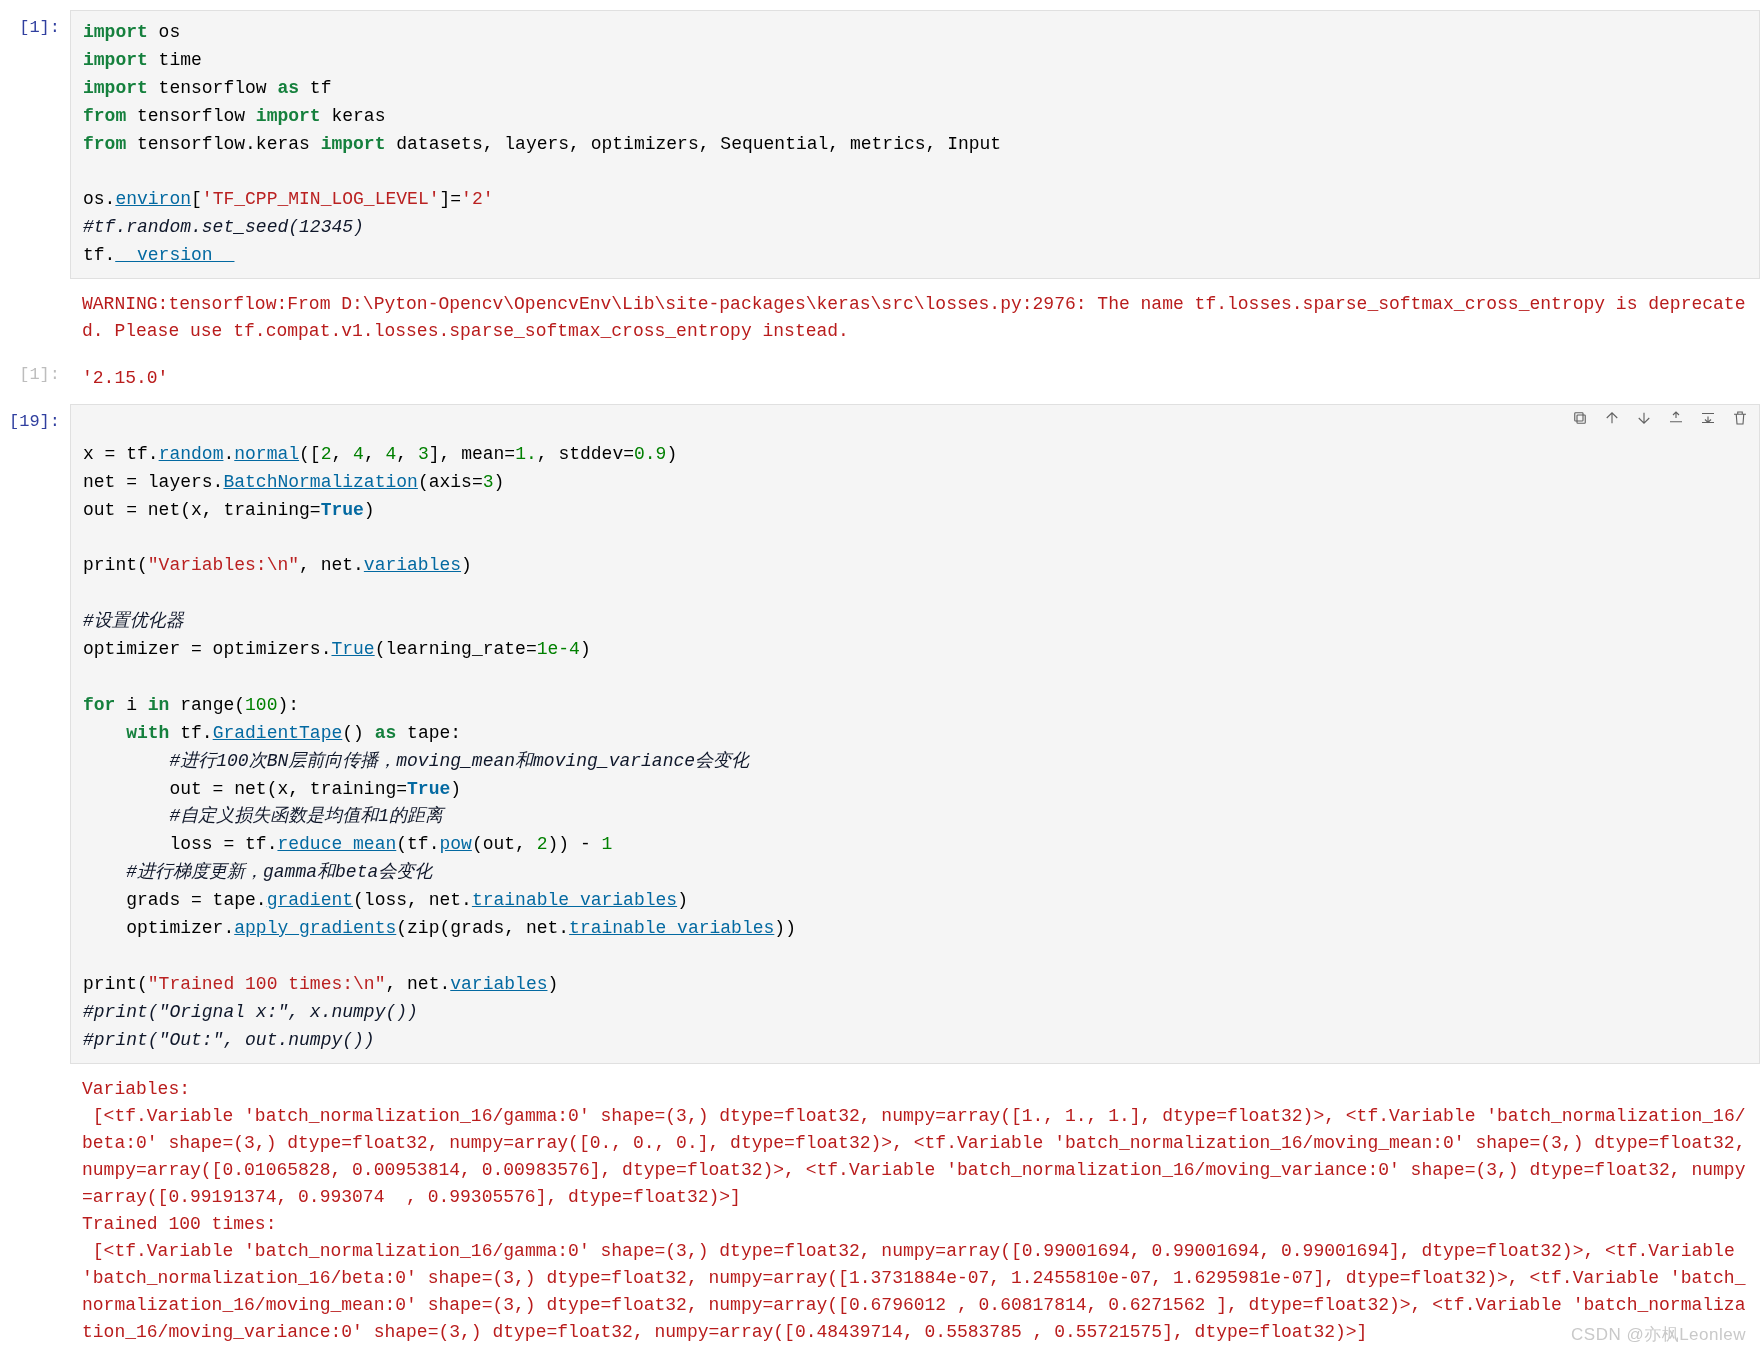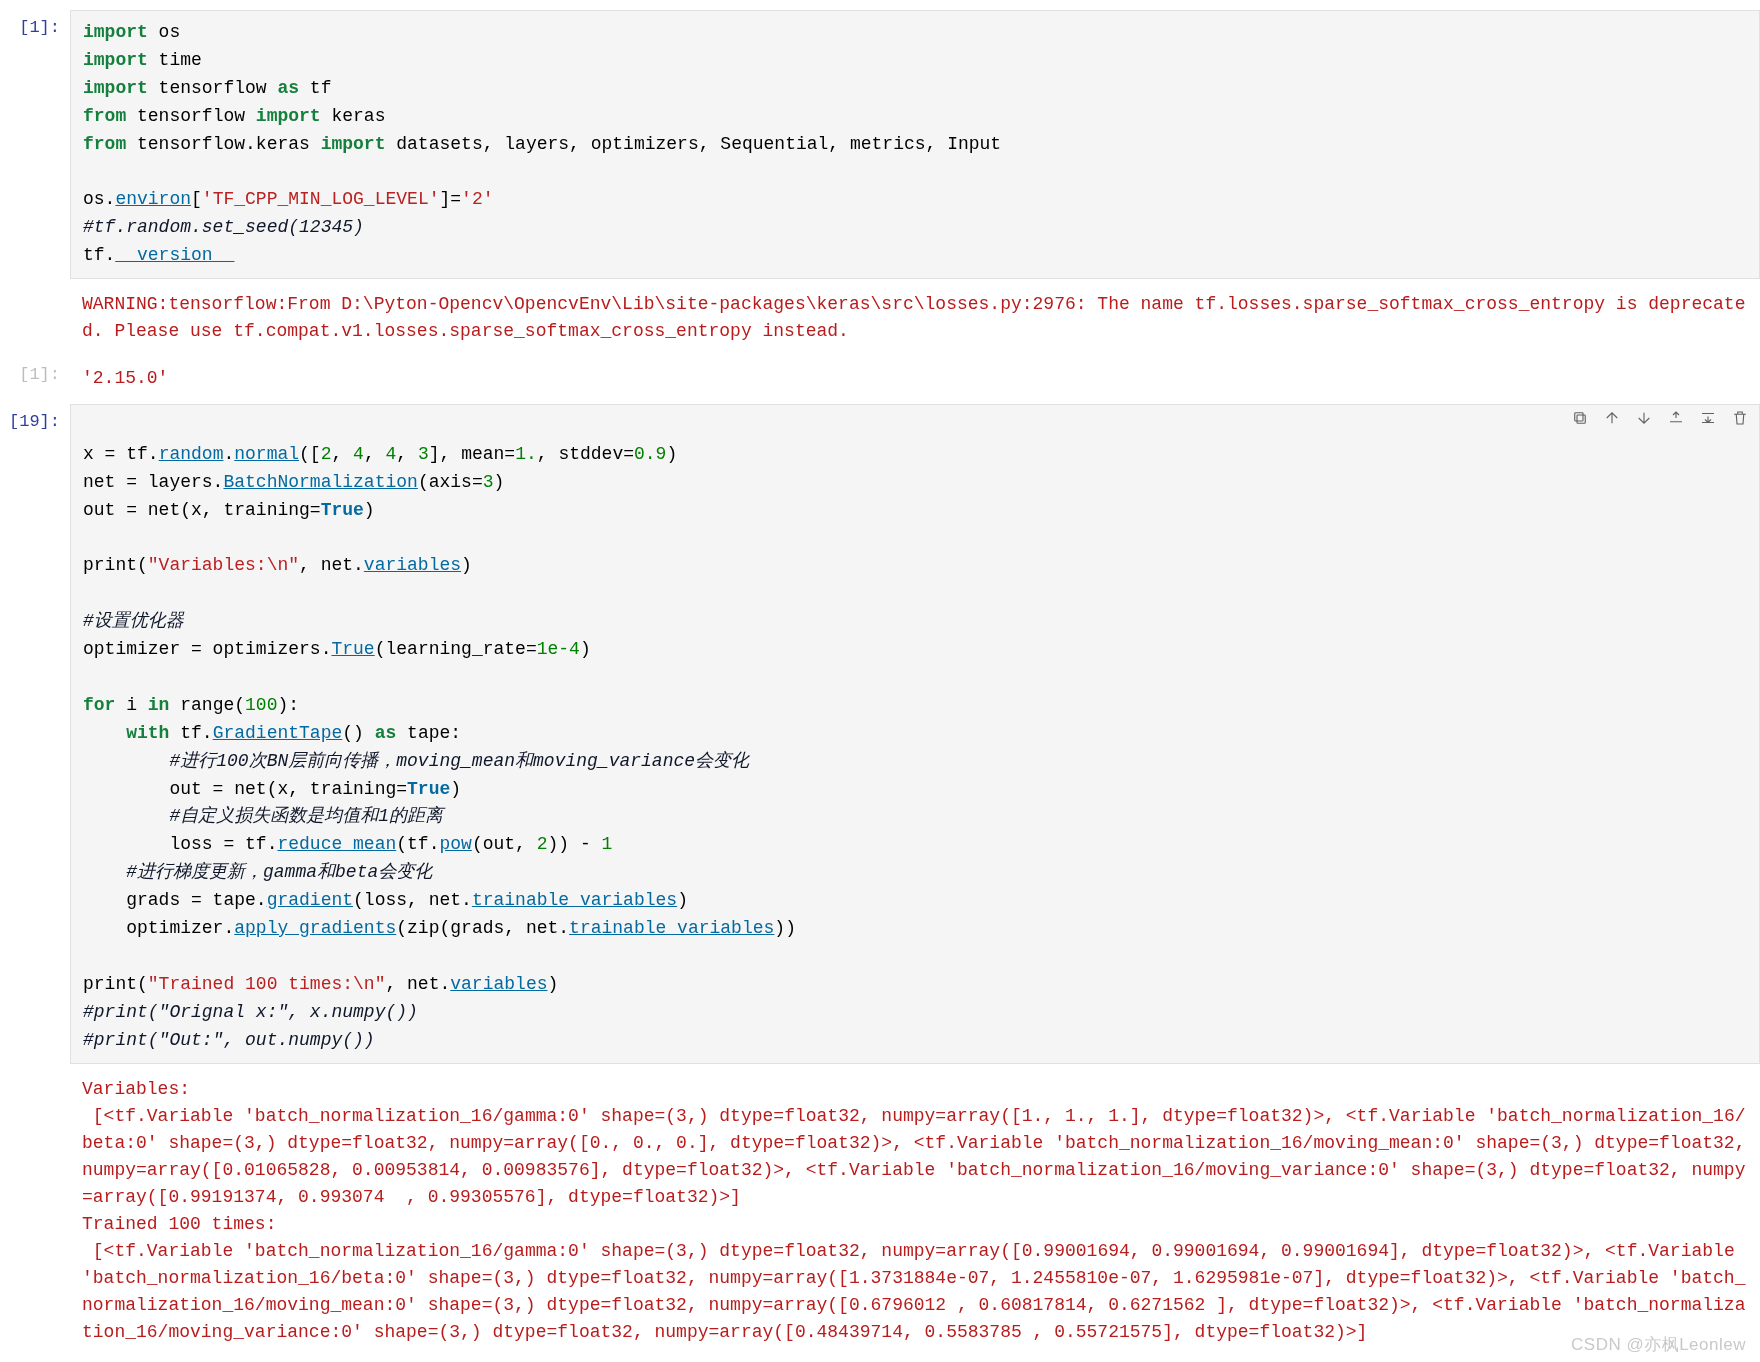--- a/index.html
+++ b/index.html
@@ -72,21 +72,21 @@
   
   .kw  { color: #15803d; font-weight: bold; }                           
   .fn  { color: #0369a1; text-decoration: underline; }                        
   .str { color: #ba2121; margin-top: 15px; }                        
   .num { color: #008000; }                        
   .cm  { color: #0f172a; font-style: italic; }    
   .kc  { color: #0369a1; font-weight: bold; }
   .watermark {
     position: fixed;
     right: 14px;
-    bottom: 6px;
+    bottom: 16px;
     color: #c9c9c9;
     font-family: Arial, sans-serif;
     font-size: 17px;
     letter-spacing: 0.5px;
   }
 </style>
 </head>
 <body>
 
 <div class="notebook">

